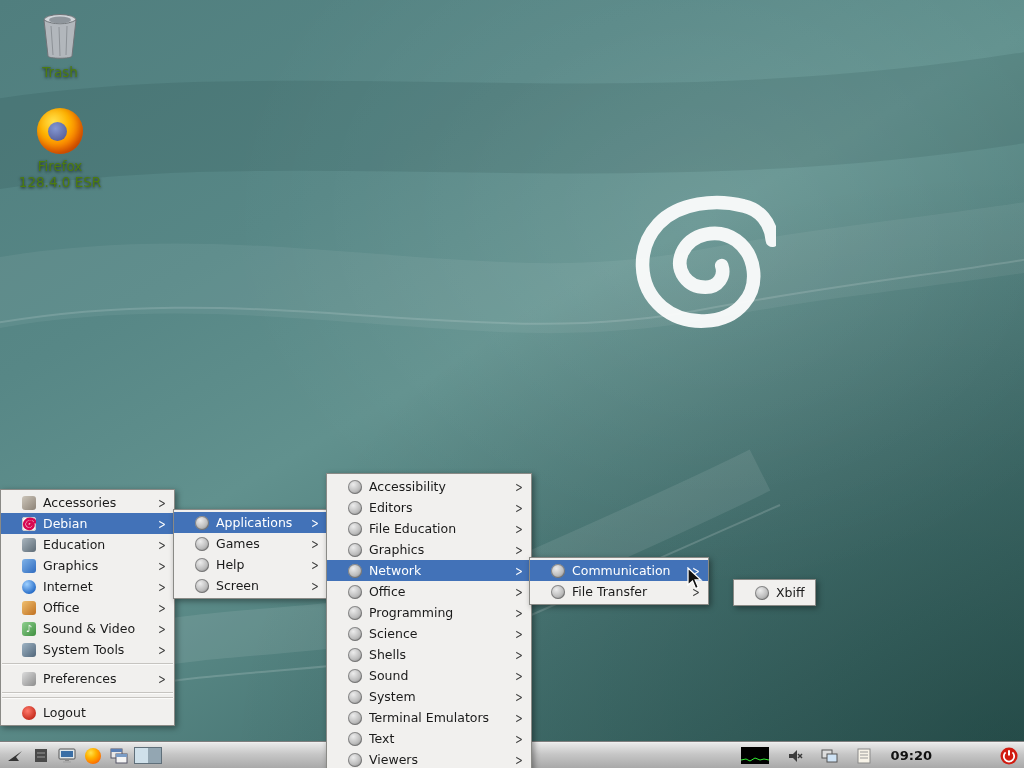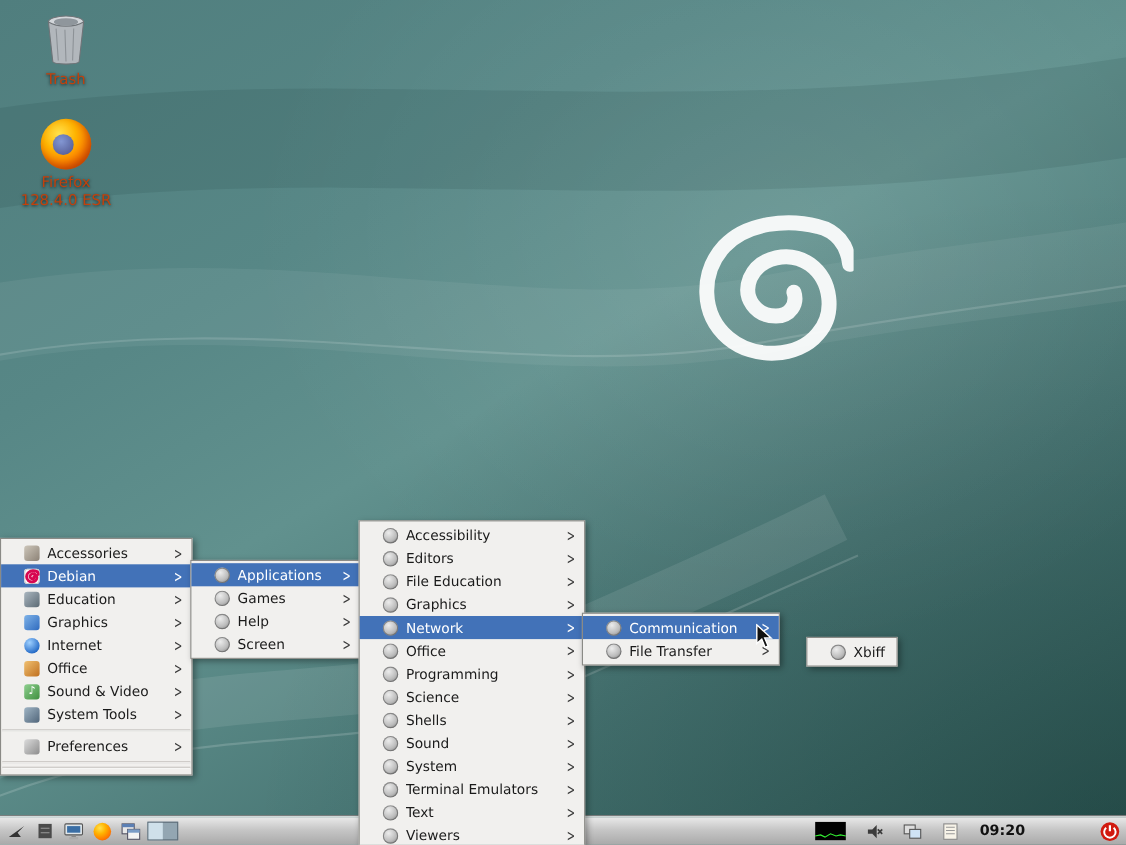--- a/index.html
+++ b/index.html
@@ -8,21 +8,21 @@
 
   
   .desktop{position:absolute;inset:0;
     background:
       radial-gradient(ellipse at 68% 28%, rgba(255,255,255,.09), transparent 48%),
       radial-gradient(ellipse at 100% 100%, rgba(0,20,20,.25), transparent 55%),
       linear-gradient(150deg,#507e7e 0%,#578786 28%,#61918e 46%,#487674 70%,#2f5b57 100%);}
   .waves{position:absolute;inset:0;}
 
   
-  .dicon{position:absolute;width:104px;text-align:center;color:#c2410c;
+  .dicon{position:absolute;width:104px;text-align:center;color:#4d7c0f;
          font-size:13.5px;text-shadow:0 1px 3px rgba(0,0,0,.75);cursor:default;}
   .dicon .img{display:block;margin:0 auto 4px auto;}
   #icon-trash{left:8px;top:12px;}
   #icon-firefox{left:8px;top:108px;}
   .fx-big{width:46px;height:46px;border-radius:50%;
     background:radial-gradient(circle at 36% 30%, #ffe14d 0%, #ffb300 35%, #ff7a00 68%, #d9480f 100%);
     box-shadow:inset -3px -4px 8px rgba(140,30,0,.5);position:relative;}
   .fx-big:after{content:"";position:absolute;left:11px;top:14px;width:19px;height:19px;border-radius:50%;
     background:radial-gradient(circle at 40% 35%, #6d8df0, #2c44a8);opacity:.85;}
 
@@ -156,20 +156,24 @@
       <span class="mi-arrow">&gt;</span>
     </div>
     <div class="menu-sep"></div>
     <div class="menu-item">
       <span class="mi-icon icon-preferences"></span>
       <span class="mi-label">Preferences</span>
       <span class="mi-arrow">&gt;</span>
     </div>
     <div class="menu-sep"></div>
     <div class="menu-sep"></div>
+    <div class="menu-item">
+      <span class="mi-icon icon-logout"></span>
+      <span class="mi-label">Logout</span>
+    </div>
   </div>
 <div class="menu" id="menu-debian">
     <div class="menu-item hl">
       <span class="mi-icon icon-gear"></span>
       <span class="mi-label">Applications</span>
       <span class="mi-arrow">&gt;</span>
     </div>
     <div class="menu-item">
       <span class="mi-icon icon-gear"></span>
       <span class="mi-label">Games</span>

